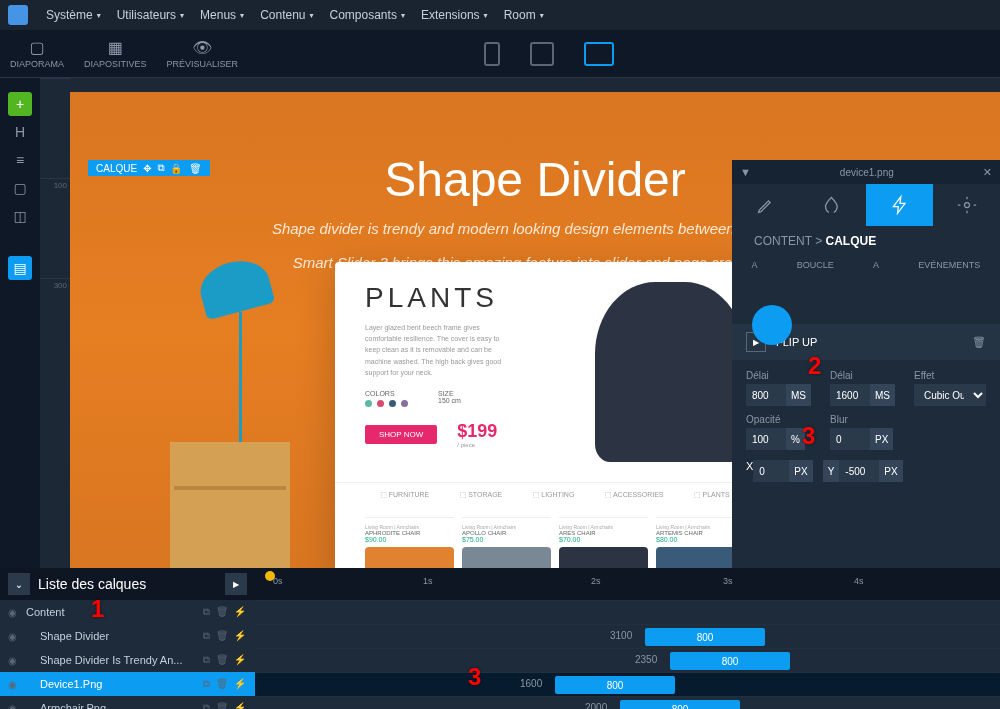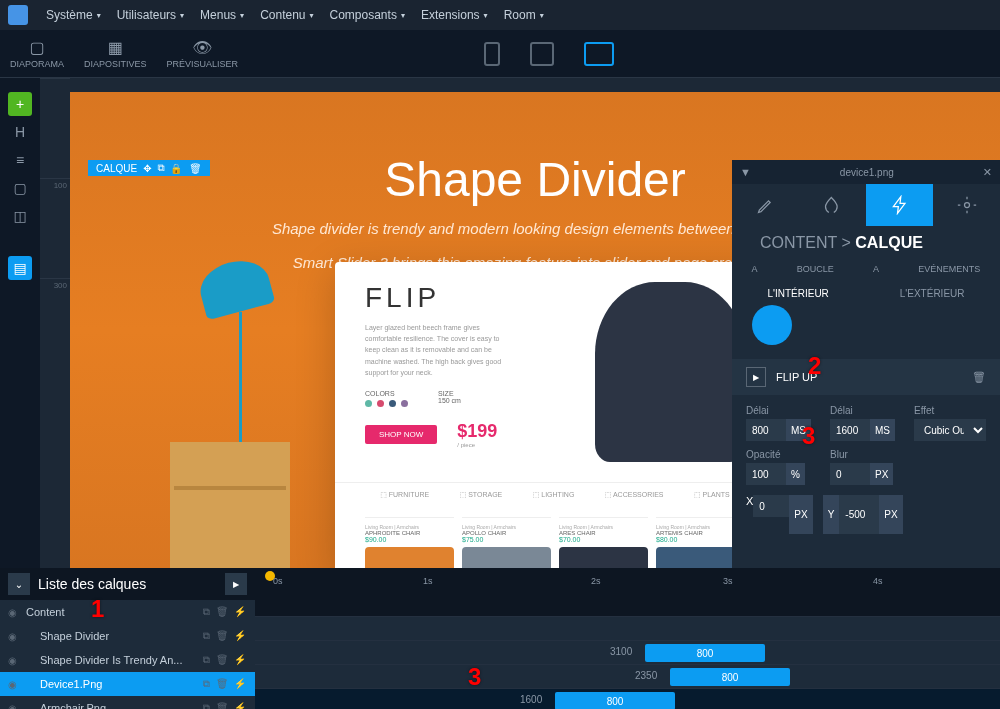--- a/index.html
+++ b/index.html
@@ -56,21 +56,21 @@
 .thumb .tc{width:100%;height:35px;margin-top:4px;border-radius:4px 4px 0 0;}
 .label-badge{position:absolute;left:88px;top:160px;background:#0c9cf2;color:#fff;font-size:10px;padding:2px 8px;display:flex;align-items:center;gap:6px;z-index:5;}
 .panel{position:absolute;right:0;top:160px;width:268px;height:408px;background:#1d2b3a;z-index:10;font-size:11px;}
 .panel-hdr{height:24px;background:#162332;display:flex;align-items:center;padding:0 8px;color:#8a97a6;}
 .panel-hdr .ttl{flex:1;text-align:center;font-size:10px;}
 .panel-tabs{height:42px;display:flex;}
 .panel-tabs .pt{flex:1;display:flex;align-items:center;justify-content:center;cursor:pointer;}
 .panel-tabs .pt.active{background:#0c9cf2;}
 .panel-tabs svg{width:20px;height:20px;stroke:#8a97a6;fill:none;stroke-width:1.5;}
 .panel-tabs .pt.active svg{stroke:#fff;}
-.panel-crumb{padding:8px 28px;font-size:16px;color:#8a97a6;}
+.panel-crumb{padding:8px 22px;font-size:12px;color:#8a97a6;}
 .panel-crumb b{color:#fff;}
 .panel-nav{display:flex;justify-content:space-around;padding:4px 0;font-size:9px;color:#8a97a6;}
 .panel-sub{display:flex;justify-content:space-around;padding:6px 0;font-size:10px;}
 .panel-sub .psub{color:#8a97a6;padding:4px 8px;}
 .panel-sub .psub.active{color:#fff;}
 .circle-btn{width:40px;height:40px;background:#0c9cf2;border-radius:50%;position:absolute;left:20px;top:145px;}
 .anim-row{display:flex;align-items:center;padding:8px 14px;gap:10px;background:#243444;margin-top:50px;}
 .anim-row .play{width:20px;height:20px;border:1px solid #5a6775;display:flex;align-items:center;justify-content:center;font-size:8px;}
 .anim-row .name{flex:1;font-size:11px;}
 .anim-row .del{color:#8a97a6;}
@@ -87,21 +87,21 @@
 .layers-panel{width:255px;background:#1d2b3a;}
 .layers-hdr{height:32px;background:#0d1622;display:flex;align-items:center;padding:0 8px;font-size:14px;}
 .layers-hdr .chev{width:22px;height:22px;background:#2a3a4a;display:flex;align-items:center;justify-content:center;margin-right:8px;font-size:10px;}
 .layers-hdr .play{width:22px;height:22px;background:#2a3a4a;margin-left:auto;display:flex;align-items:center;justify-content:center;font-size:8px;}
 .layer-item{height:24px;display:flex;align-items:center;padding:0 8px;font-size:11px;color:#c5d0db;cursor:pointer;}
 .layer-item.selected{background:#0c9cf2;color:#fff;}
 .layer-item .eye{width:12px;margin-right:6px;font-size:10px;color:#5a6775;}
 .layer-item .li-label{flex:1;}
 .layer-item .acts{display:flex;gap:6px;color:#5a6775;font-size:10px;}
 .timeline{flex:1;position:relative;background:#1d2b3a;}
-.tl-ruler{height:48px;background:#0d1622;position:relative;font-size:9px;color:#8a97a6;}
+.tl-ruler{height:32px;background:#0d1622;position:relative;font-size:9px;color:#8a97a6;}
 .tl-ruler .tick{position:absolute;top:8px;}
 .tl-marker{position:absolute;left:10px;top:3px;width:10px;height:10px;background:#f5b800;border-radius:50%;}
 .tl-rows{position:relative;}
 .tl-row{height:24px;position:relative;border-top:1px solid #243040;}
 .tl-row.selected{background:#061b2e;}
 .tl-bar{position:absolute;height:18px;top:3px;background:#0c9cf2;border-radius:2px;display:flex;align-items:center;justify-content:center;font-size:10px;color:#fff;}
 .tl-delay{position:absolute;font-size:10px;color:#8a97a6;top:5px;}
 .annot{position:absolute;color:#ff0000;font-size:24px;font-weight:bold;z-index:100;text-shadow:0 0 3px rgba(0,0,0,0.5);}
 </style>
 </head>
@@ -168,21 +168,21 @@
       </div>
       <div class="lamp">
           <div class="lamp-shade"></div>
           <div class="lamp-stand"></div>
         </div>
       <div class="shelf"></div>
       <div style="position:absolute;right:40px;top:260px;font-size:42px;color:rgba(255,255,255,0.25);letter-spacing:4px;font-weight:300">ARMCHAIR</div>
       <div class="card">
         <div class="card-top">
           <div class="card-info">
-            <h2>FLIP</h2>
+            <h2>PLANTS</h2>
             <div class="desc">Layer glazed bent beech frame gives comfortable resilience. The cover is easy to keep clean as it is removable and can be machine washed. The high back gives good support for your neck.</div>
             <div class="meta">
               <div class="meta-col">
                   <div>COLORS</div>
                 <div class="dots">
                     <span class="dot" style="background:#5fb8a6"></span>
                     <span class="dot" style="background:#d64b6e"></span>
                     <span class="dot" style="background:#3a5a7a"></span>
                     <span class="dot" style="background:#8a6f9e"></span>
                   </div>
@@ -279,24 +279,20 @@
     <span>&gt;</span>
     <b>CALQUE</b>
   </div>
   <div class="panel-nav" id="panel-nav">
       <span>A</span>
       <span>BOUCLE</span>
       <span>A</span>
       <span>EVÉNEMENTS</span>
     </div>
   <div class="circle-btn"></div>
-  <div class="panel-sub">
-    <div class="psub active">L'INTÉRIEUR</div>
-    <div class="psub">L'EXTÉRIEUR</div>
-  </div>
   <div class="anim-row">
     <div class="play">▶</div>
     <div class="name">FLIP UP</div>
     <div class="del">🗑</div>
   </div>
   <div class="param-grid">
     <div>
         <label>Délai</label>
         <div class="inp">
           <input value="800" style="">
@@ -333,21 +329,21 @@
     <div></div>
   </div>
   <div class="offset-row">
     <div class="inp" style="display:flex">
         <span class="unit">X</span>
         <input style="background: rgb(42, 58, 74); border: none; color: rgb(255, 255, 255); width: 36px; height: 22px; font-size: 10px; padding: 0px 6px;" value="0">
         <span class="unit" style="background:#34455a;color:#fff;font-size:10px;padding:0 5px;display:flex;align-items:center">PX</span>
       </div>
     <div class="inp" style="display:flex">
         <span class="unit" style="background:#34455a;color:#fff;font-size:10px;padding:0 5px;display:flex;align-items:center">Y</span>
-        <input style="background: rgb(42, 58, 74); border: none; color: rgb(255, 255, 255); width: 40px; height: 39px; font-size: 10px; padding: 0px 6px;" value="-500">
+        <input style="background: rgb(42, 58, 74); border: none; color: rgb(255, 255, 255); width: 40px; height: 22px; font-size: 10px; padding: 0px 6px;" value="-500">
         <span class="unit" style="background:#34455a;color:#fff;font-size:10px;padding:0 5px;display:flex;align-items:center">PX</span>
       </div>
   </div>
 </div>
 
 <div class="bottom">
   <div class="layers-panel">
     <div class="layers-hdr">
       <div class="chev">⌄</div>
       <span>Liste des calques</span>
@@ -401,21 +397,21 @@
         </div>
       </div>
   </div>
   <div class="timeline">
     <div class="tl-ruler" id="tl-ruler">
       <div class="tl-marker"></div>
     <div class="tick" style="left: 18px;">0s</div>
         <div class="tick" style="left: 168px; text-align: center;">1s</div>
         <div class="tick" style="left: 336px;">2s</div>
         <div class="tick" style="left: 468px;">3s</div>
-        <div class="tick" style="left: 618px;">4s</div>
+        <div class="tick" style="left: 599px;">4s</div>
       </div>
     <div class="tl-rows" id="tl-rows">
         <div class="tl-row"></div>
         <div class="tl-row">
           <span class="tl-delay" style="left:355px">3100</span>
           <div class="tl-bar" style="left:390px;width:120px">800</div>
         </div>
         <div class="tl-row">
           <span class="tl-delay" style="left:380px">2350</span>
           <div class="tl-bar" style="left:415px;width:120px">800</div>

